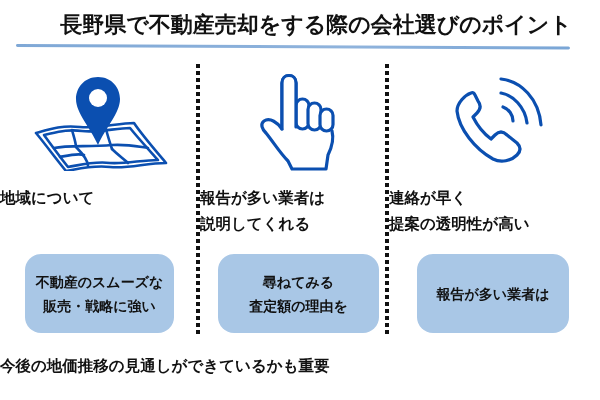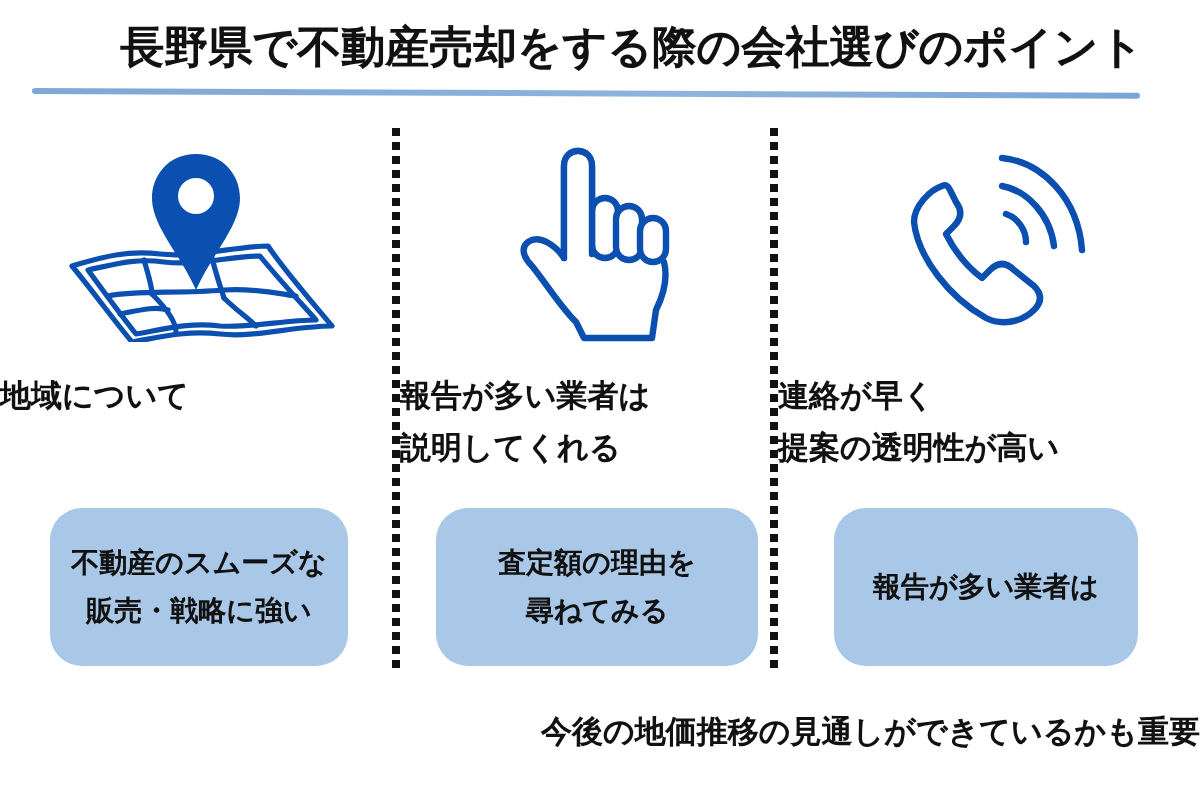--- a/index.html
+++ b/index.html
@@ -101,21 +101,21 @@
     .box span { display: block; }
     .col.c1 .box { left: 25px; width: 149px; }
     .col.c2 .box { left: 18px; width: 161px; }
     .col.c3 .box { left: 28px; width: 152px; }
 
     .footer {
       position: absolute;
       left: 0;
       top: 354px;
       width: 600px;
-      text-align: right;
+      text-align: left;
       font-size: 15.5px;
       font-weight: bold;
       line-height: 24px;
       color: #111;
     }
   </style>
 </head>
 <body>
 
 <div class="title">長野県で不動産売却をする際の会社選びのポイント</div>
@@ -168,22 +168,22 @@
 
         <path d="M34 60 L34 14 C34 4, 48 4, 48 14 L48 58"></path>
       </g>
     </svg>
   </div>
   <div class="heading">
     <span>報告が多い業者は</span>
     <span>説明してくれる</span>
   </div>
   <div class="box">
+    <span>尋ねてみる</span>
     <span>査定額の理由を</span>
-    <span>尋ねてみる</span>
   </div>
 </div>
 
 <div class="col c3">
   <div class="icon-wrap">
     <svg width="100" height="100" viewBox="0 0 100 100">
       <g fill="none" stroke="#0b4fb0" stroke-width="3.2" stroke-linecap="round" stroke-linejoin="round">
 
         <path d="M26 22 C 20 24, 12 32, 12 40 C 14 58, 30 78, 48 88 C 56 92, 66 90, 72 84 C 76 80, 76 76, 72 72 L 62 64 C 58 60, 54 60, 50 64 L 46 68 C 38 62, 32 54, 28 46 L 32 42 C 36 38, 36 34, 33 30 L 30 24 C 29 22, 28 21, 26 22 Z"></path>
 

